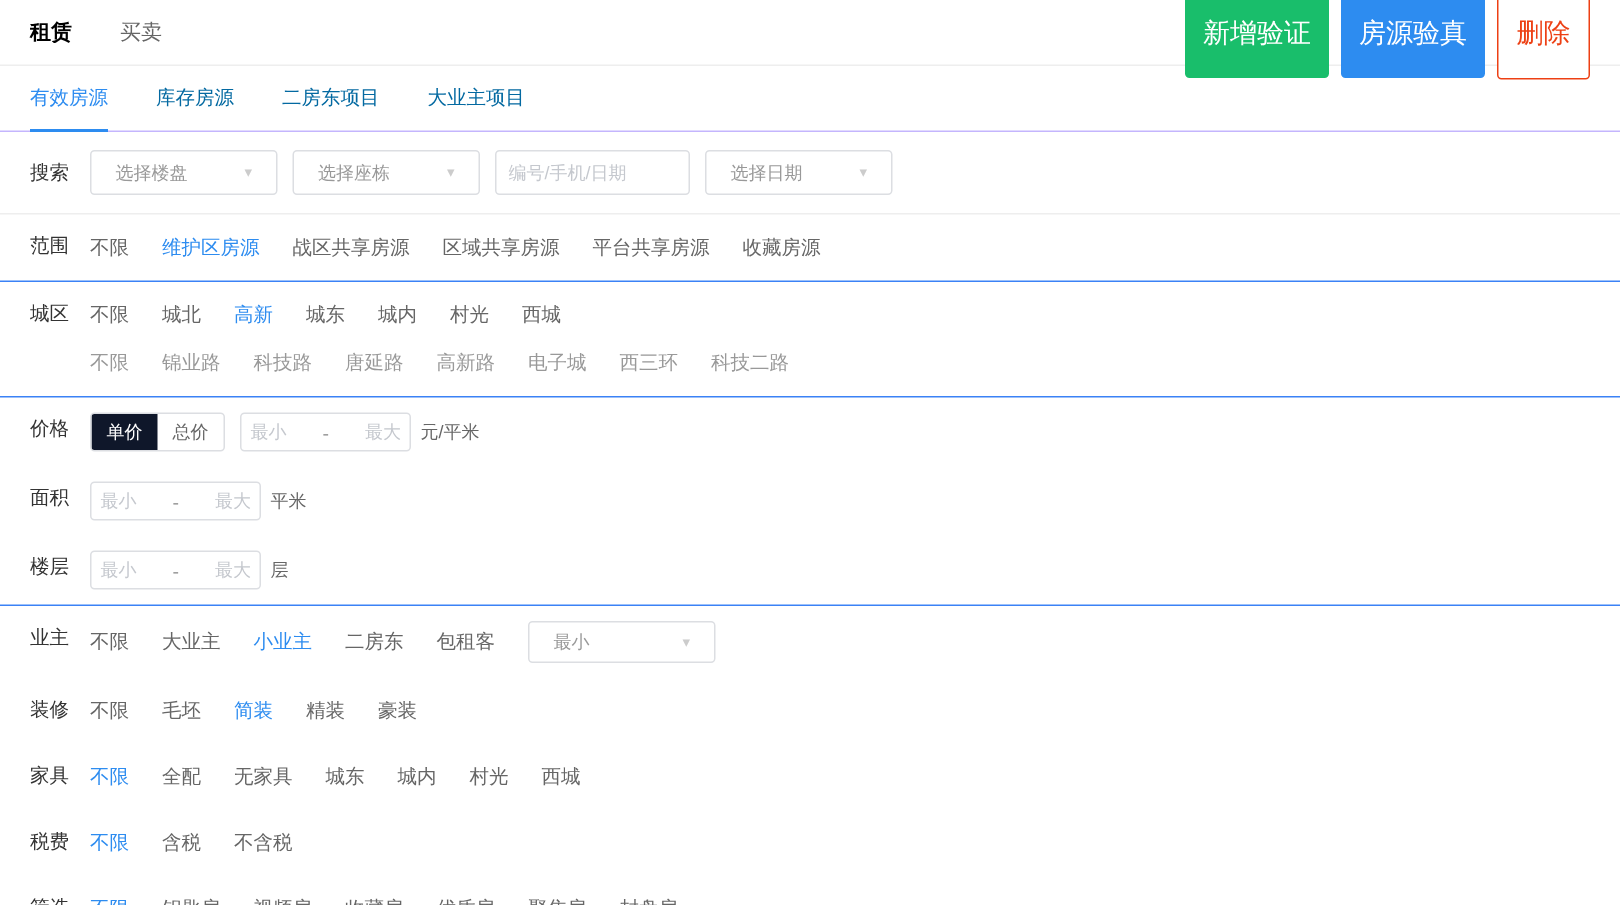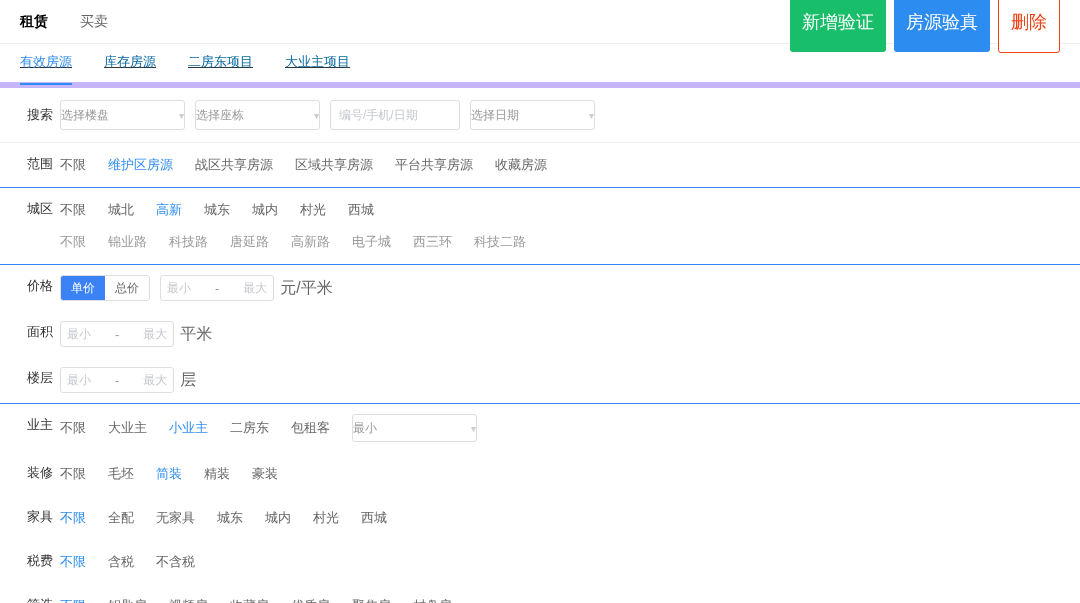--- a/index.html
+++ b/index.html
@@ -7,51 +7,51 @@
     
     .top-tabs { display: flex; align-items: center; padding: 0 20px; border-bottom: 1px solid #eee; height: 44px; }
     .top-tabs .tab { margin-right: 32px; color: #666; cursor: pointer; font-size: 14px; }
     .top-tabs .tab.active { color: #000; font-weight: 600; }
     .top-tabs .spacer { flex: 1; }
     .top-tabs .btn { padding: 18px 12px; border-radius: 3px; margin-left: 8px; font-size: 18px; cursor: pointer; }
     .btn-green { background: #19be6b; color: #fff; }
     .btn-blue { background: #2d8cf0; color: #fff; }
     .btn-red-outline { background: #fff; border: 1px solid #ed4014; color: #ed4014; }
     
-    .sub-tabs { display: flex; padding: 0 20px; border-bottom: 6px solid #c4b5fd; height: 44px; align-items: center; text-decoration: underline; }
+    .sub-tabs { display: flex; padding: 0 20px; border-bottom: 1px solid #c4b5fd; height: 44px; align-items: center; }
     .sub-tabs .tab { margin-right: 32px; color: #0369a1; cursor: pointer; height: 44px; display: flex; align-items: center; border-bottom: 2px solid transparent; font-size: 13px; }
     .sub-tabs .tab.active { color: #2d8cf0; border-bottom-color: #2d8cf0; }
     
     .search-row { display: flex; align-items: center; padding: 12px 20px; border-bottom: 1px solid #eee; }
-    .row-label { width: 40px; color: #333; flex-shrink: 0; font-size: 13px; text-align: center; }
-    
-    .select-like { display: flex; align-items: center; justify-content: space-between; border: 1px solid #dcdee2; border-radius: 3px; padding: 0 0; height: 30px; margin-right: 10px; color: #999; font-size: 12px; cursor: pointer; background: #fff; }
+    .row-label { width: 40px; color: #333; flex-shrink: 0; font-size: 13px; }
+    
+    .select-like { display: flex; align-items: center; justify-content: space-between; border: 1px solid #dcdee2; border-radius: 3px; padding: 0 16px; height: 30px; margin-right: 10px; color: #999; font-size: 12px; cursor: pointer; background: #fff; }
     .select-like .caret { margin-left: auto; color: #ccc; font-size: 10px; }
     .w120 { width: 125px; }
     .w130 { width: 130px; }
     
     .input-like { border: 1px solid #dcdee2; border-radius: 3px; padding: 12px 8px; height: 30px; margin-right: 10px; color: #999; font-size: 12px; background: #fff; }
     input.input-like::placeholder { color: #c5c8ce; }
     
     .filter-row { display: flex; align-items: flex-start; padding: 10px 20px; border-bottom: 1px solid #3b82f6; }
     .filter-row.no-border { border-bottom: none; }
     .filter-row .row-label { padding-top: 2px; }
     .options { display: flex; flex-wrap: wrap; align-items: center; }
     .options .opt { margin-right: 22px; color: #666; cursor: pointer; line-height: 24px; font-size: 13px; }
     .options .opt.active { color: #2d8cf0; }
     
     .price-toggle { display: inline-flex; border: 1px solid #dcdee2; border-radius: 3px; overflow: hidden; margin-right: 10px; height: 26px; }
     .price-toggle .seg { padding: 0 10px; display: flex; align-items: center; cursor: pointer; font-size: 12px; color: #666; }
-    .price-toggle .seg.active { background: #3b82f6; color: #fff; }
+    .price-toggle .seg.active { background: #0f172a; color: #fff; }
     
     .range-wrap { display: inline-flex; align-items: center; border: 1px solid #dcdee2; border-radius: 3px; height: 26px; padding: 0 6px; margin-right: 6px; }
     .range-wrap input { border: none; outline: none; width: 42px; font-size: 12px; color: #666; background: transparent; }
     .range-wrap input::placeholder { color: #c5c8ce; }
     .range-wrap .dash { color: #999; margin: 0 6px; }
-    .unit { color: #666; font-size: 16px; }
+    .unit { color: #666; font-size: 12px; }
     
     .district-wrap { display: flex; flex-direction: column; flex: 1; }
     .district-wrap .options { margin-bottom: 8px; }
     .district-wrap .sub { display: flex; flex-wrap: wrap; }
     .district-wrap .sub .opt { margin-right: 22px; color: #999; cursor: pointer; line-height: 24px; font-size: 13px; }
     
     .owner-select { width: 125px; height: 28px; }
   </style>
 </head>
 <body>

